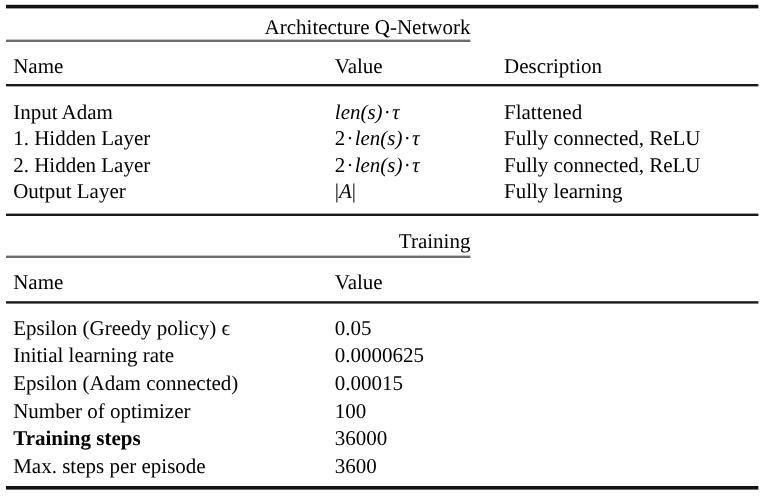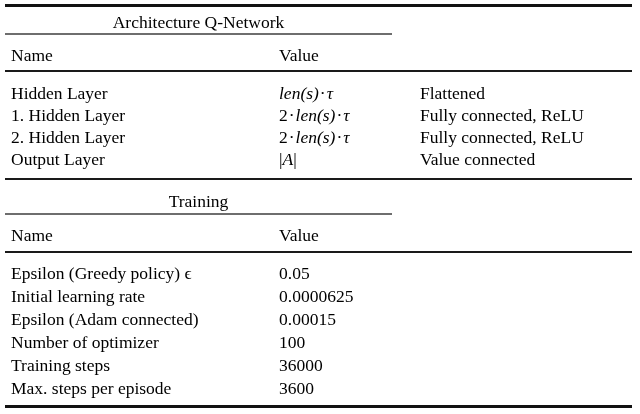--- a/index.html
+++ b/index.html
@@ -46,21 +46,21 @@
     position: absolute;
     font-size: 17.5px;
     line-height: 20px;
     white-space: nowrap;
   }
   .section-title {
     position: absolute;
     font-size: 17.5px;
     line-height: 20px;
     white-space: nowrap;
-    text-align: center;
+    text-align: right;
   }
   .col-name  { left: 11px; }
   .col-value { left: 279px; }
   .col-desc  { left: 420px; }
 
   .math {
     font-style: italic;
     font-family: "Liberation Serif", "DejaVu Serif", serif;
   }
   .math .up { font-style: normal; }
@@ -75,38 +75,39 @@
 <div id="page">
 
   <div class="rule rule-thick" style="left:5px; top:4px; width:627px;"></div>
 
   <div class="section-title" style="left:5px; top:12px; width:387px;">Architecture Q-Network</div>
 
   <div class="rule rule-sub" style="left:5px; top:33px; width:387px;"></div>
 
   <div class="cell col-name" style="top:45px;">Name</div>
   <div class="cell col-value" style="top:45px;">Value</div>
+  <div class="cell col-desc" style="top:45px;">Description</div>
 
   <div class="rule rule-thin" style="left:5px; top:70px; width:627px;"></div>
 
-  <div class="cell col-name" style="top:83px;">Hidden Layer</div>
+  <div class="cell col-name" style="top:83px;">Input Adam</div>
   <div class="cell col-value math" style="top:83px;"><span class="up"></span>len(s)<span class="mdot">·</span>τ</div>
   <div class="cell col-desc" style="top:83px;">Flattened</div>
 
   <div class="cell col-name" style="top:105px;">1. Hidden Layer</div>
   <div class="cell col-value math" style="top:105px;"><span class="up">2</span><span class="mdot">·</span>len(s)<span class="mdot">·</span>τ</div>
   <div class="cell col-desc" style="top:105px;">Fully connected, ReLU</div>
 
   <div class="cell col-name" style="top:127px;">2. Hidden Layer</div>
   <div class="cell col-value math" style="top:127px;"><span class="up">2</span><span class="mdot">·</span>len(s)<span class="mdot">·</span>τ</div>
   <div class="cell col-desc" style="top:127px;">Fully connected, ReLU</div>
 
   <div class="cell col-name" style="top:149px;">Output Layer</div>
   <div class="cell col-value math" style="top:149px;"><span class="up">|</span>A<span class="up">|</span></div>
-  <div class="cell col-desc" style="top:149px;">Value connected</div>
+  <div class="cell col-desc" style="top:149px;">Fully learning</div>
 
   <div class="rule rule-thin" style="left:5px; top:178px; width:627px;"></div>
 
   <div class="section-title" style="left:5px; top:191px; width:387px;">Training</div>
 
   <div class="rule rule-sub" style="left:5px; top:213px; width:387px;"></div>
 
   <div class="cell col-name" style="top:225px;">Name</div>
   <div class="cell col-value" style="top:225px;">Value</div>
 
@@ -117,21 +118,21 @@
 
   <div class="cell col-name" style="top:286px;">Initial learning rate</div>
   <div class="cell col-value" style="top:286px;">0.0000625</div>
 
   <div class="cell col-name" style="top:309px;">Epsilon (Adam connected)</div>
   <div class="cell col-value" style="top:309px;">0.00015</div>
 
   <div class="cell col-name" style="top:332px;">Number of optimizer</div>
   <div class="cell col-value" style="top:332px;">100</div>
 
-  <div class="cell col-name" style="top:355px;">Training steps</div>
+  <div class="cell col-name" style="top:355px;font-weight:bold;">Training steps</div>
   <div class="cell col-value" style="top:355px;text-align:center;">36000</div>
 
   <div class="cell col-name" style="top:378px;">Max. steps per episode</div>
   <div class="cell col-value" style="top:378px;">3600</div>
 
   <div class="rule rule-thick" style="left:5px; top:405px; width:627px;"></div>
 
 </div>
 
 </body></html>

